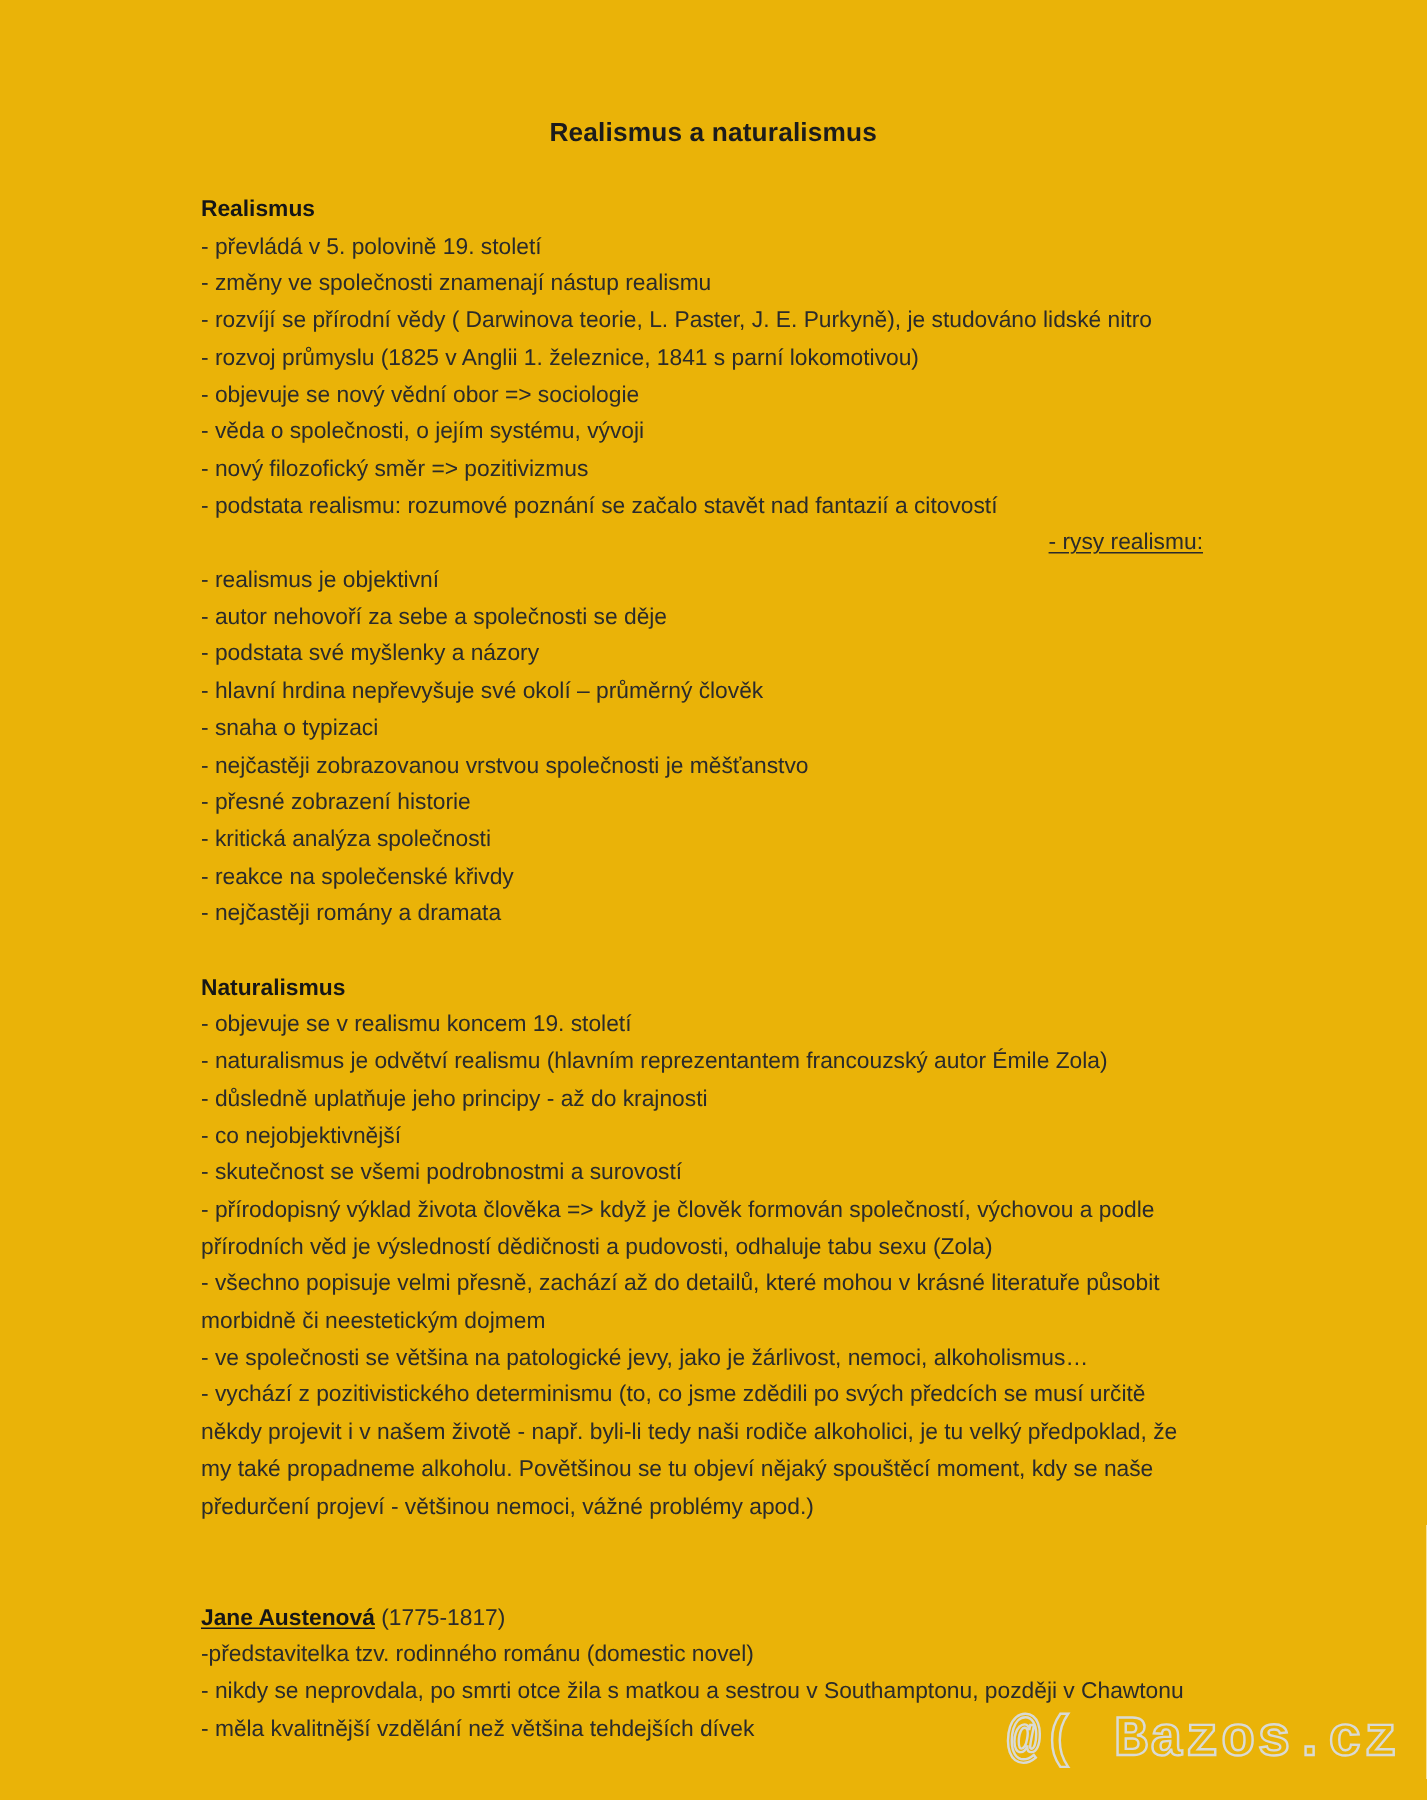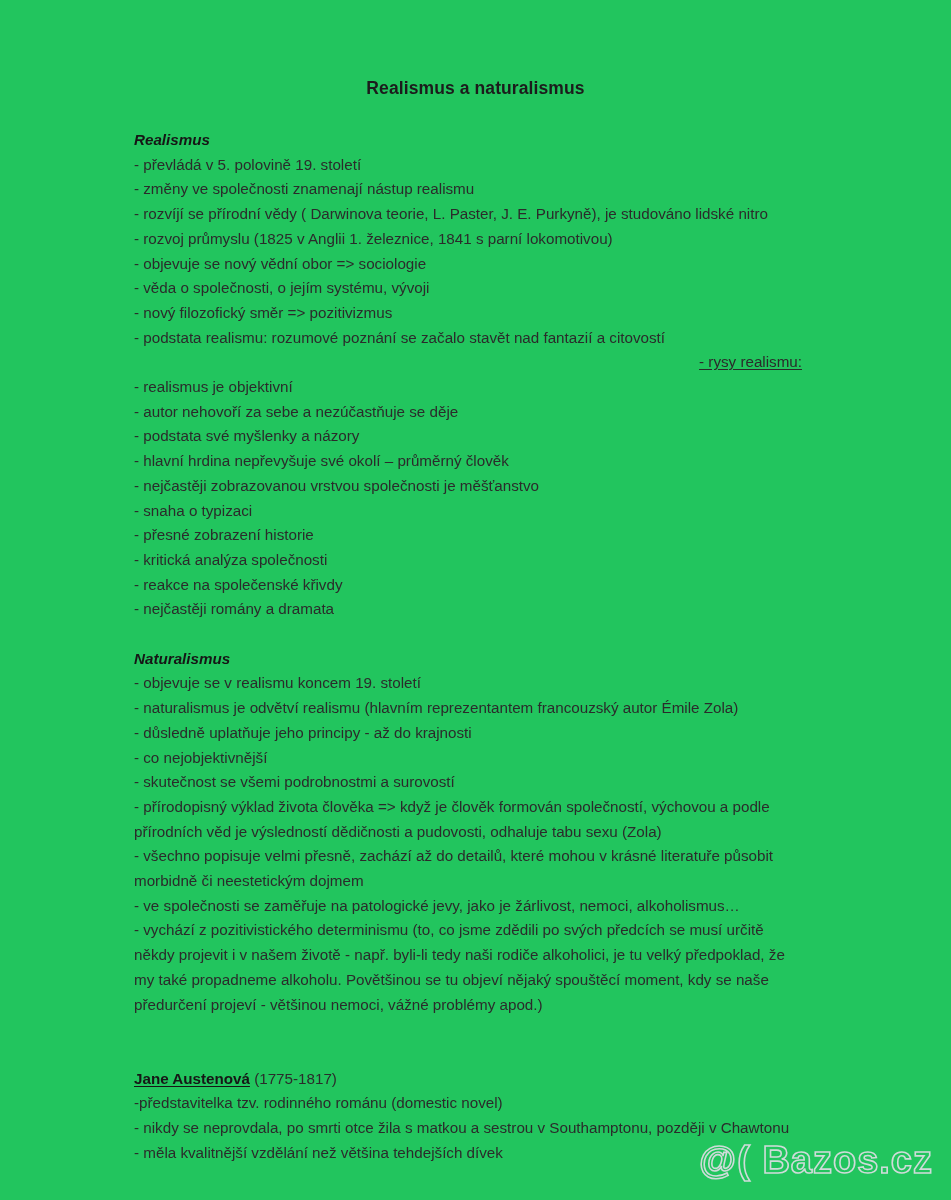--- a/index.html
+++ b/index.html
@@ -9,21 +9,21 @@
     background: #ffffff;
   }
   body {
     font-family: "Liberation Sans", sans-serif;
     -webkit-font-smoothing: antialiased;
   }
   .page {
     position: relative;
     width: 951px;
     height: 1200px;
-    background: #22c55e;
+    background: #eab308;
     overflow: hidden;
     box-sizing: border-box;
   }
   .doc-title {
     position: absolute;
     left: 0;
     right: 0;
     top: 78px;
     text-align: center;
     font-size: 17.5px;
@@ -40,21 +40,20 @@
     line-height: 24.7px;
     color: #2b2b2b;
   }
   .line {
     white-space: pre-wrap;
     word-wrap: break-word;
   }
   .line.bold {
     font-weight: bold;
     color: #161616;
-    font-style: italic;
   }
   .line.underline {
     text-decoration: underline;
     text-underline-offset: 2px;
     text-align: right;
   }
   .line.spacer {
     height: 24.7px;
   }
   .lead-bold-underline > .lead {
@@ -62,21 +61,21 @@
     text-decoration: underline;
     text-underline-offset: 2px;
     color: #161616;
   }
   .watermark {
     position: absolute;
     right: 18px;
     bottom: 18px;
     font-size: 38px;
     font-weight: bold;
-    font-family: Liberation Sans, sans-serif;
+    font-family: Liberation Mono, monospace;
     color: transparent;
     -webkit-text-stroke: 1.6px #d9dde0;
     letter-spacing: 1px;
     user-select: none;
     opacity: 0.95;
     white-space: nowrap;
   }
 </style>
 </head>
 <body>
@@ -91,41 +90,41 @@
     <div class="line">- převládá v 5. polovině 19. století</div>
     <div class="line">- změny ve společnosti znamenají nástup realismu</div>
     <div class="line">- rozvíjí se přírodní vědy ( Darwinova teorie, L. Paster, J. E. Purkyně), je studováno lidské nitro</div>
     <div class="line">- rozvoj průmyslu (1825 v Anglii 1. železnice, 1841 s parní lokomotivou)</div>
     <div class="line">- objevuje se nový vědní obor =&gt; sociologie</div>
     <div class="line">- věda o společnosti, o jejím systému, vývoji</div>
     <div class="line">- nový filozofický směr =&gt; pozitivizmus</div>
     <div class="line">- podstata realismu: rozumové poznání se začalo stavět nad fantazií a citovostí</div>
     <div class="line underline">- rysy realismu:</div>
     <div class="line">- realismus je objektivní</div>
-    <div class="line">- autor nehovoří za sebe a nezúčastňuje se děje</div>
+    <div class="line">- autor nehovoří za sebe a společnosti se děje</div>
     <div class="line">- podstata své myšlenky a názory</div>
     <div class="line">- hlavní hrdina nepřevyšuje své okolí – průměrný člověk</div>
+    <div class="line">- snaha o typizaci</div>
     <div class="line">- nejčastěji zobrazovanou vrstvou společnosti je měšťanstvo</div>
-    <div class="line">- snaha o typizaci</div>
     <div class="line">- přesné zobrazení historie</div>
     <div class="line">- kritická analýza společnosti</div>
     <div class="line">- reakce na společenské křivdy</div>
     <div class="line">- nejčastěji romány a dramata</div>
 
     <div class="line spacer"></div>
 
     <div class="line bold">Naturalismus</div>
     <div class="line">- objevuje se v realismu koncem 19. století</div>
     <div class="line">- naturalismus je odvětví realismu (hlavním reprezentantem francouzský autor Émile Zola)</div>
     <div class="line">- důsledně uplatňuje jeho principy - až do krajnosti</div>
     <div class="line">- co nejobjektivnější</div>
     <div class="line">- skutečnost se všemi podrobnostmi a surovostí</div>
     <div class="line">- přírodopisný výklad života člověka =&gt; když je člověk formován společností, výchovou a podle přírodních věd je výsledností dědičnosti a pudovosti, odhaluje tabu sexu (Zola)</div>
     <div class="line">- všechno popisuje velmi přesně, zachází až do detailů, které mohou v krásné literatuře působit morbidně či neestetickým dojmem</div>
-    <div class="line">- ve společnosti se zaměřuje na patologické jevy, jako je žárlivost, nemoci, alkoholismus…</div>
+    <div class="line">- ve společnosti se většina na patologické jevy, jako je žárlivost, nemoci, alkoholismus…</div>
     <div class="line">- vychází z pozitivistického determinismu (to, co jsme zdědili po svých předcích se musí určitě někdy projevit i v našem životě - např. byli-li tedy naši rodiče alkoholici, je tu velký předpoklad, že my také propadneme alkoholu. Povětšinou se tu objeví nějaký spouštěcí moment, kdy se naše předurčení projeví - většinou nemoci, vážné problémy apod.)</div>
 
     <div class="line spacer"></div>
     <div class="line spacer"></div>
 
     <div class="line lead-bold-underline"><span class="lead">Jane Austenová</span><span> (1775-1817)</span></div>
     <div class="line">-představitelka tzv. rodinného románu (domestic novel)</div>
     <div class="line">- nikdy se neprovdala, po smrti otce žila s matkou a sestrou v Southamptonu, později v Chawtonu</div>
     <div class="line">- měla kvalitnější vzdělání než většina tehdejších dívek</div>
 

